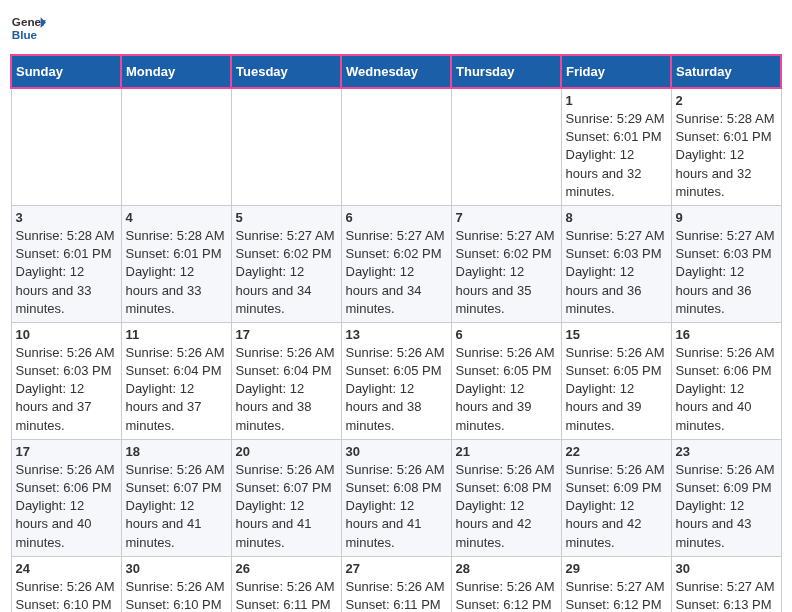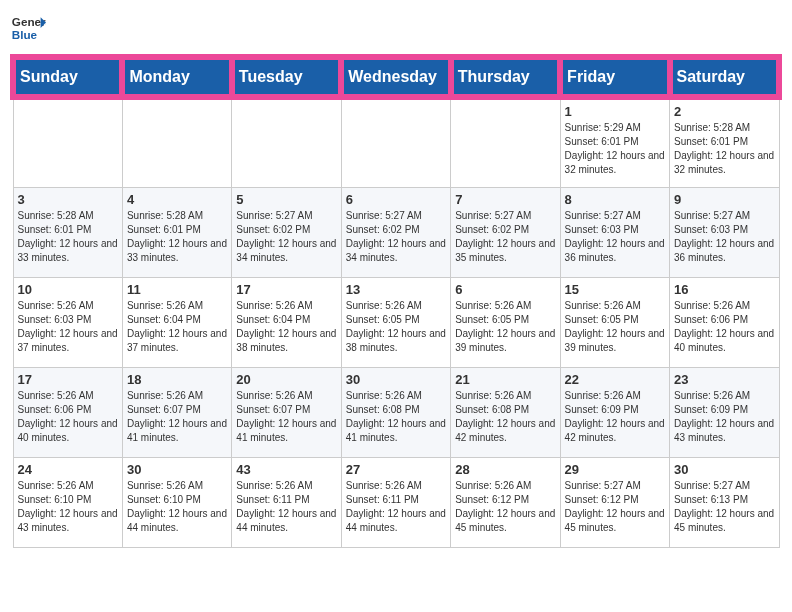--- a/index.html
+++ b/index.html
@@ -41,46 +41,46 @@
       color: #555;
     }
     table {
       width: 100%;
       border-collapse: collapse;
       table-layout: fixed;
     }
     thead tr th {
       background-color: #1a5fa8;
       color: #fff;
-      font-size: 16px;
+      font-size: 13px;
       font-weight: bold;
       padding: 8px 4px;
       text-align: left;
-      border: 6px solid #ec4899;
+      border: 2px solid #ec4899;
     }
     tbody tr td {
       vertical-align: top;
       font-size: 10.5px;
       color: #333;
       padding: 4px;
       border: 1px solid #ccc;
       height: 90px;
       background: #fff;
     }
     tbody tr:nth-child(even) td {
       background: #f5f7fa;
     }
     .day-num {
       font-size: 13px;
       font-weight: bold;
       display: block;
       margin-bottom: 2px;
     }
     .day-info {
-      font-size: 10px;
+      font-size: 13px;
       line-height: 1.4;
       color: #333;
     }
     .empty {
       background: #fff !important;
     }
   </style>
 </head>
 <body>
 
@@ -269,21 +269,21 @@
 Sunset: 6:10 PM
 Daylight: 12 hours and 43 minutes.</div>
         </td>
         <td>
           <span class="day-num">30</span>
           <div class="day-info" style="white-space: pre-line;">Sunrise: 5:26 AM
 Sunset: 6:10 PM
 Daylight: 12 hours and 44 minutes.</div>
         </td>
         <td>
-          <span class="day-num">43</span>
+          <span class="day-num">26</span>
           <div class="day-info" style="white-space: pre-line;">Sunrise: 5:26 AM
 Sunset: 6:11 PM
 Daylight: 12 hours and 44 minutes.</div>
         </td>
         <td>
           <span class="day-num">27</span>
           <div class="day-info" style="white-space: pre-line;">Sunrise: 5:26 AM
 Sunset: 6:11 PM
 Daylight: 12 hours and 44 minutes.</div>
         </td>

